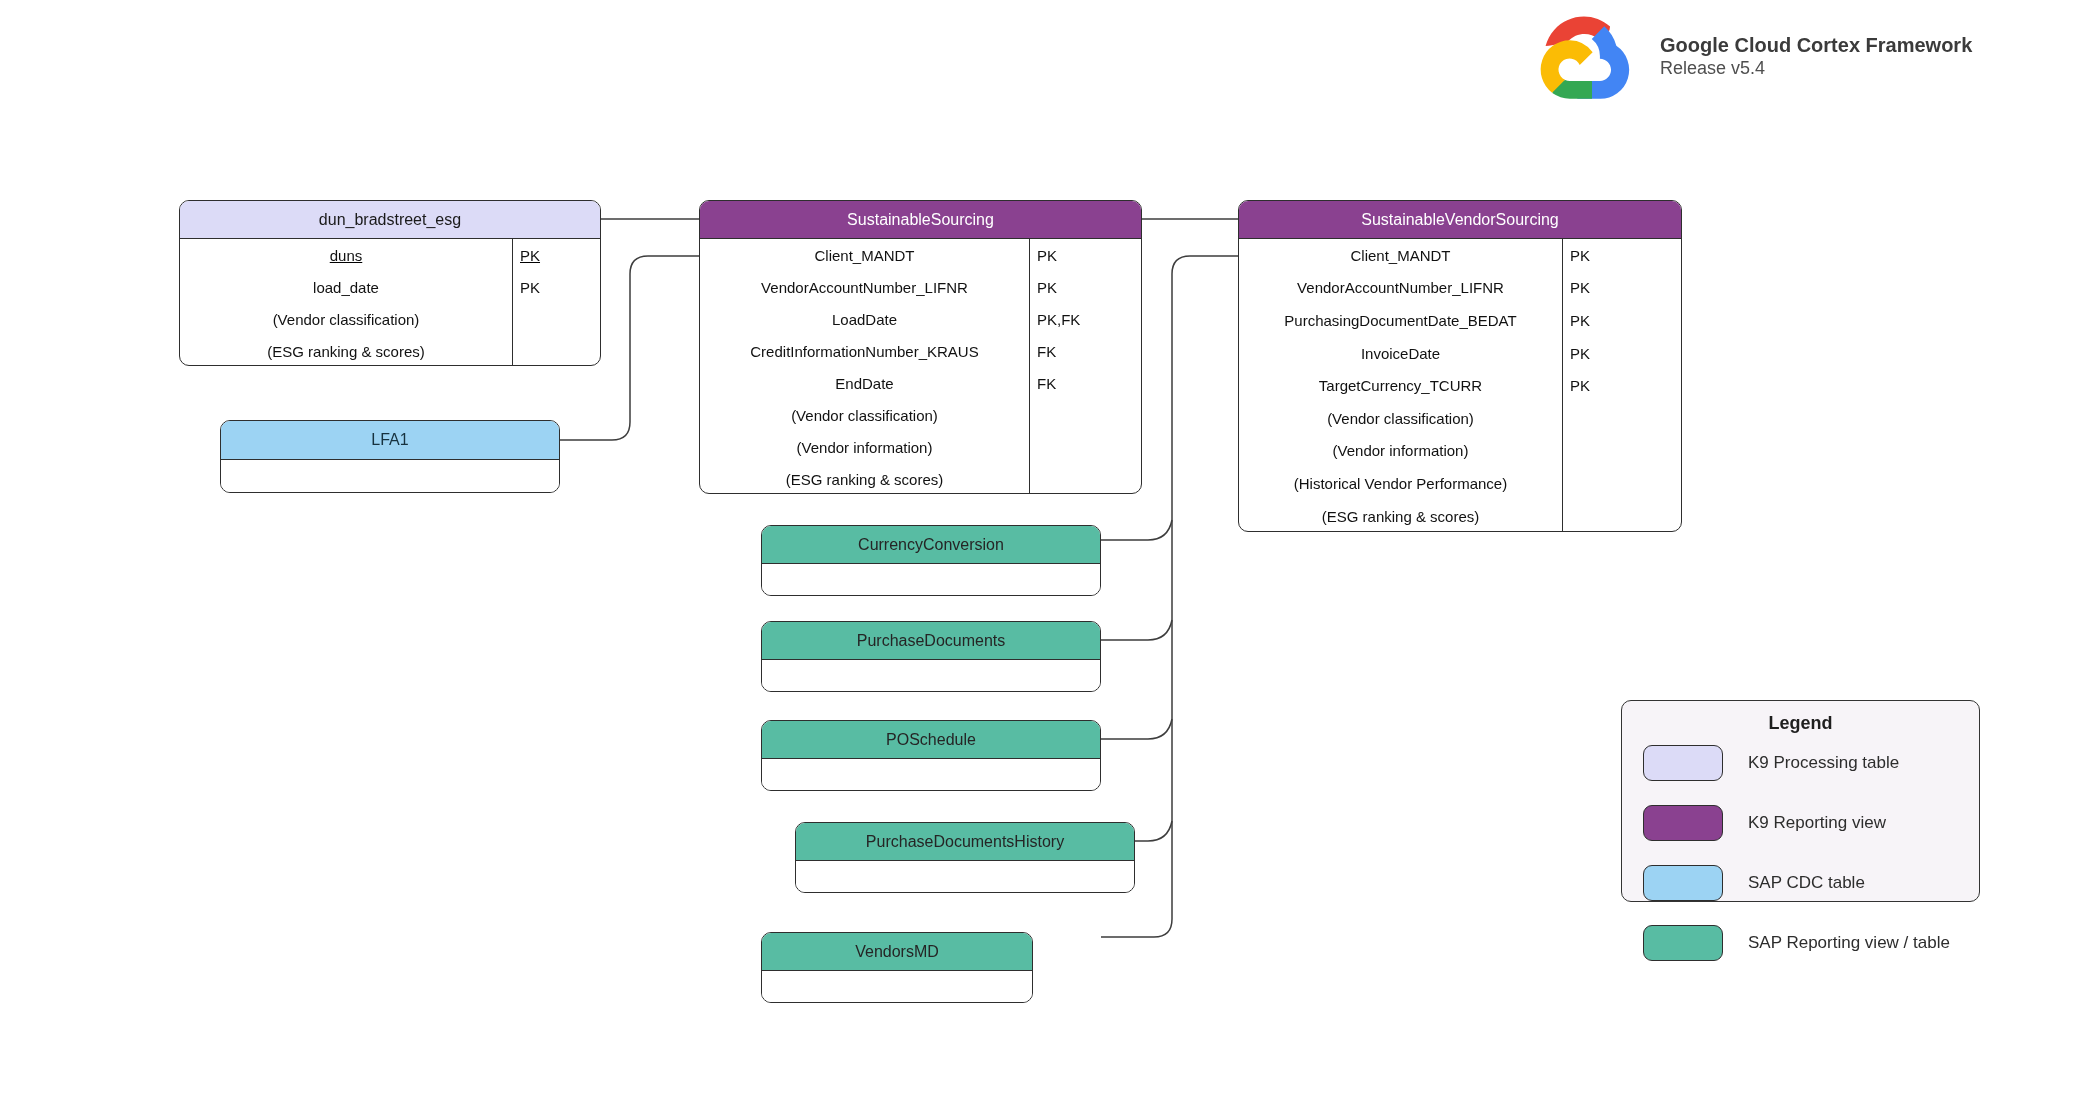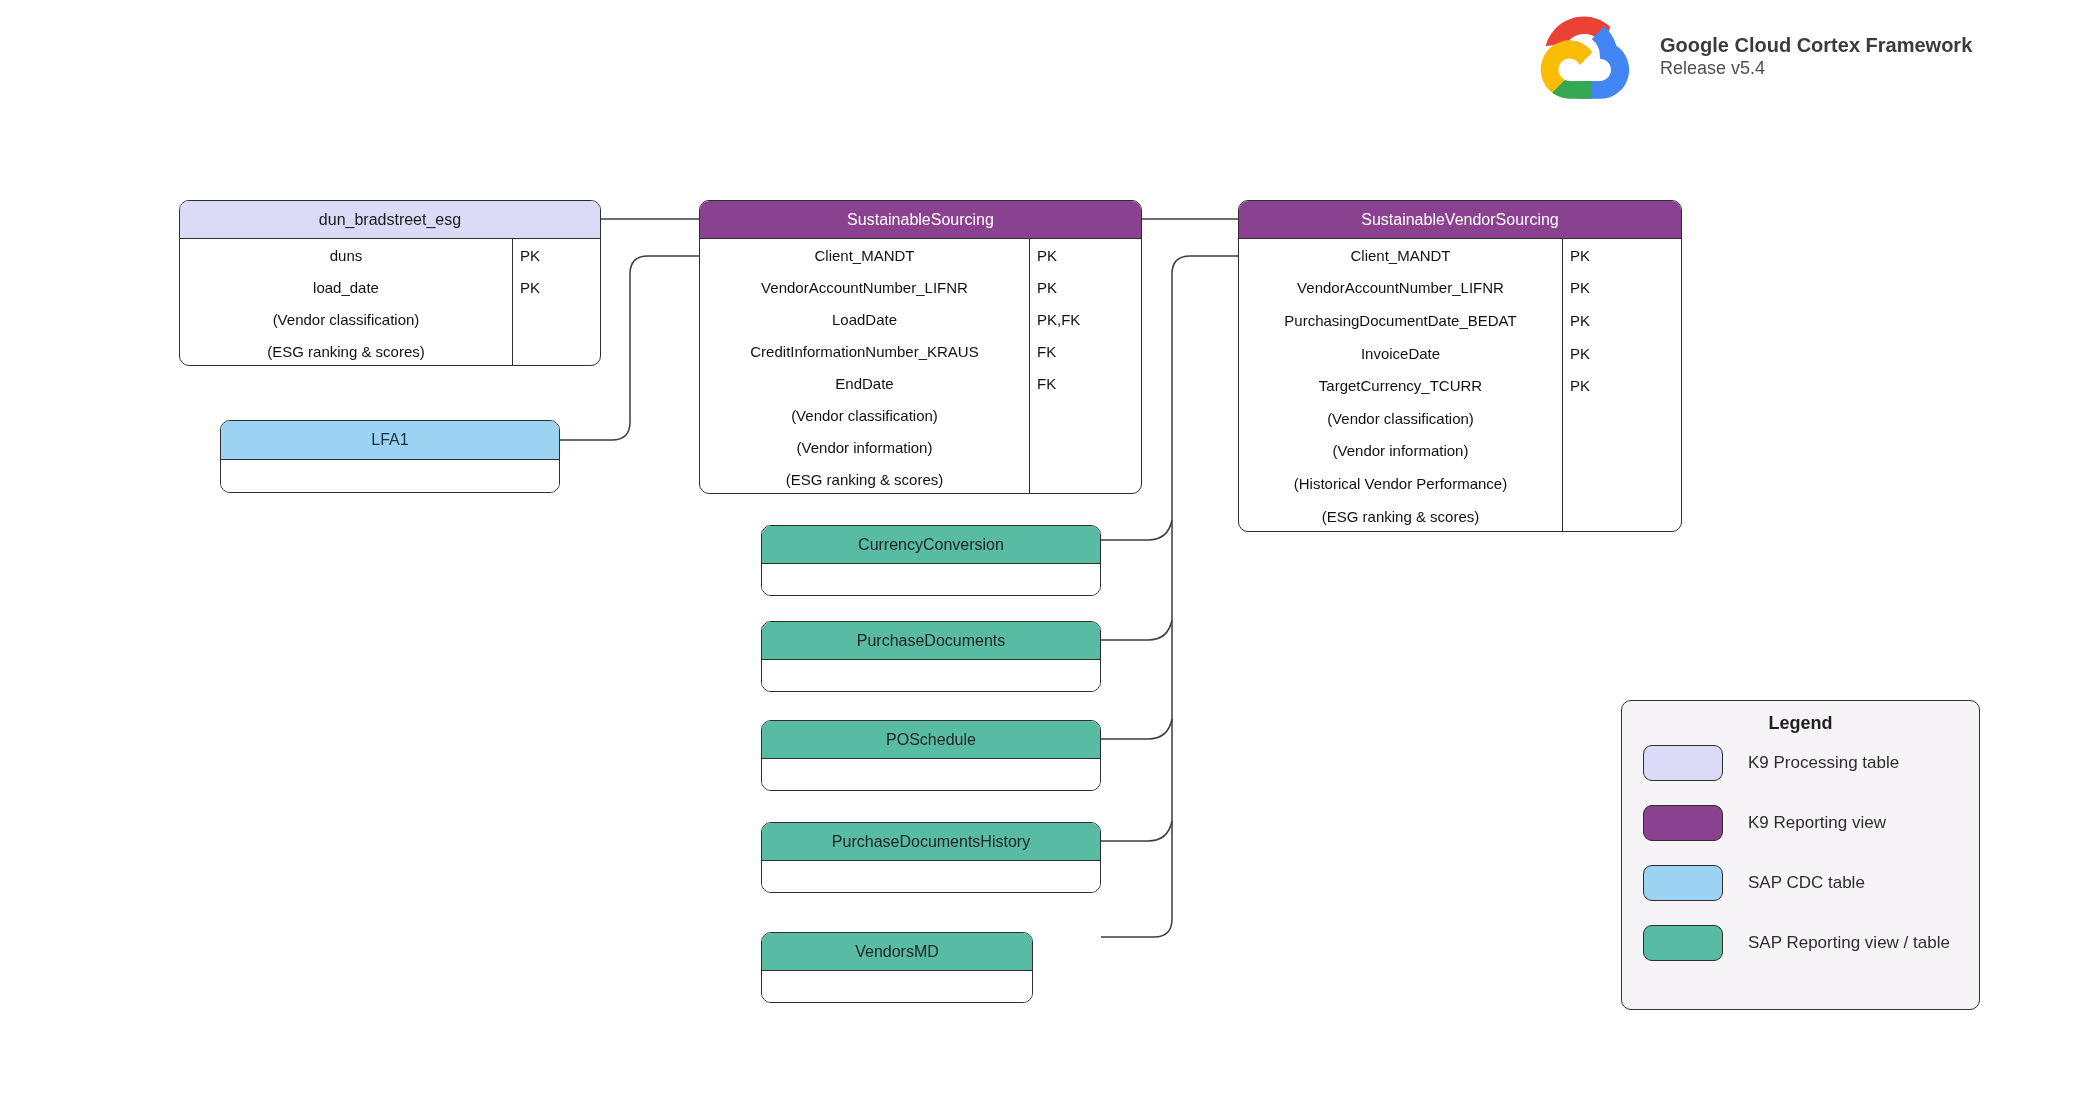--- a/index.html
+++ b/index.html
@@ -28,21 +28,21 @@
   .fkey{display:flex;align-items:center;border-left:1.4px solid #2e2e2e;
        padding-left:7px;font-size:15px;color:#111111;box-sizing:border-box;}
   .k88{width:88px;} .k112{width:112px;} .k119{width:119px;}
   .tbl-body-empty{background:#ffffff;}
 
   
   .wires{position:absolute;left:0;top:0;width:2080px;height:1120px;pointer-events:none;}
   .wires path{fill:none;stroke:#3d3d3d;stroke-width:1.5px;}
 
   
-  .legend{position:absolute;left:1621px;top:700px;width:359px;height:310px;
+  .legend{position:absolute;left:1621px;top:700px;width:359px;height:202px;
        background:#f7f4f8;border:1.6px solid #333333;border-radius:10px;box-sizing:border-box;}
   .legend-title{text-align:center;margin-top:12px;font-size:18px;font-weight:bold;color:#1f1f1f;}
   .legend-item{position:absolute;left:0;width:100%;height:36px;}
   .legend-swatch{position:absolute;left:21px;top:0;width:80px;height:36px;
        border:1.4px solid #2e2e2e;border-radius:9px;box-sizing:border-box;}
   .sw-lavender{background:#dcdbf7;}
   .sw-purple{background:#8a4190;}
   .sw-blue{background:#9cd3f3;}
   .sw-teal{background:#58bca3;}
   .legend-label{position:absolute;left:126px;top:0;height:36px;display:flex;align-items:center;
@@ -73,21 +73,21 @@
     </svg>
     <div class="brand-text">
       <div class="brand-title">Google Cloud Cortex Framework</div>
       <div class="brand-subtitle">Release v5.4</div>
     </div>
   </div>
 
   <div class="tbl" style="left:179px;top:200px;width:422px;height:166px;">
     <div class="tbl-header hdr-lavender" style="height:38px;">dun_bradstreet_esg</div>
     <div>
-      <div class="tbl-row" style="height:32px;">
+      <div class="tbl-row" style="height:32px;text-decoration:underline;">
         <span class="fname">duns</span>
         <span class="fkey k88">PK</span>
       </div>
       <div class="tbl-row" style="height:32px;">
         <span class="fname">load_date</span>
         <span class="fkey k88">PK</span>
       </div>
       <div class="tbl-row" style="height:32px;">
         <span class="fname">(Vendor classification)</span>
         <span class="fkey k88"></span>
@@ -192,21 +192,21 @@
   <div class="tbl" style="left:761px;top:621px;width:340px;height:71px;">
     <div class="tbl-header hdr-teal" style="height:38px;">PurchaseDocuments</div>
     <div class="tbl-body-empty" style="height:31px;"></div>
   </div>
 
   <div class="tbl" style="left:761px;top:720px;width:340px;height:71px;">
     <div class="tbl-header hdr-teal" style="height:38px;">POSchedule</div>
     <div class="tbl-body-empty" style="height:31px;"></div>
   </div>
 
-  <div class="tbl" style="left:761px;top:822px;width:340px;height:71px;">
+  <div class="tbl" style="left:795px;top:822px;width:340px;height:71px;">
     <div class="tbl-header hdr-teal" style="height:38px;">PurchaseDocumentsHistory</div>
     <div class="tbl-body-empty" style="height:31px;"></div>
   </div>
 
   <div class="tbl" style="left:761px;top:920px;width:272px;height:71px;margin-top:12px;">
     <div class="tbl-header hdr-teal" style="height:38px;">VendorsMD</div>
     <div class="tbl-body-empty" style="height:31px;"></div>
   </div>
 
   <div class="legend">

